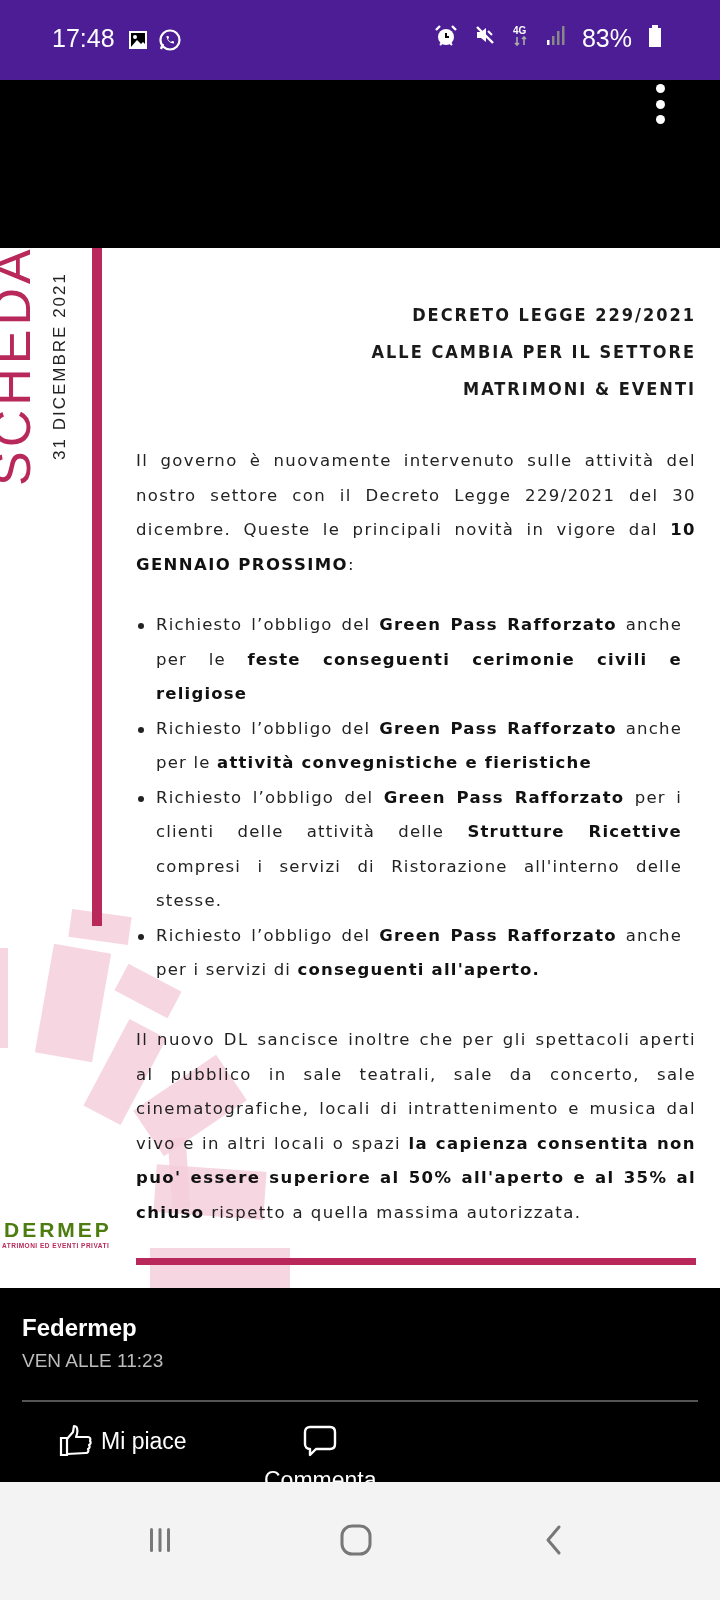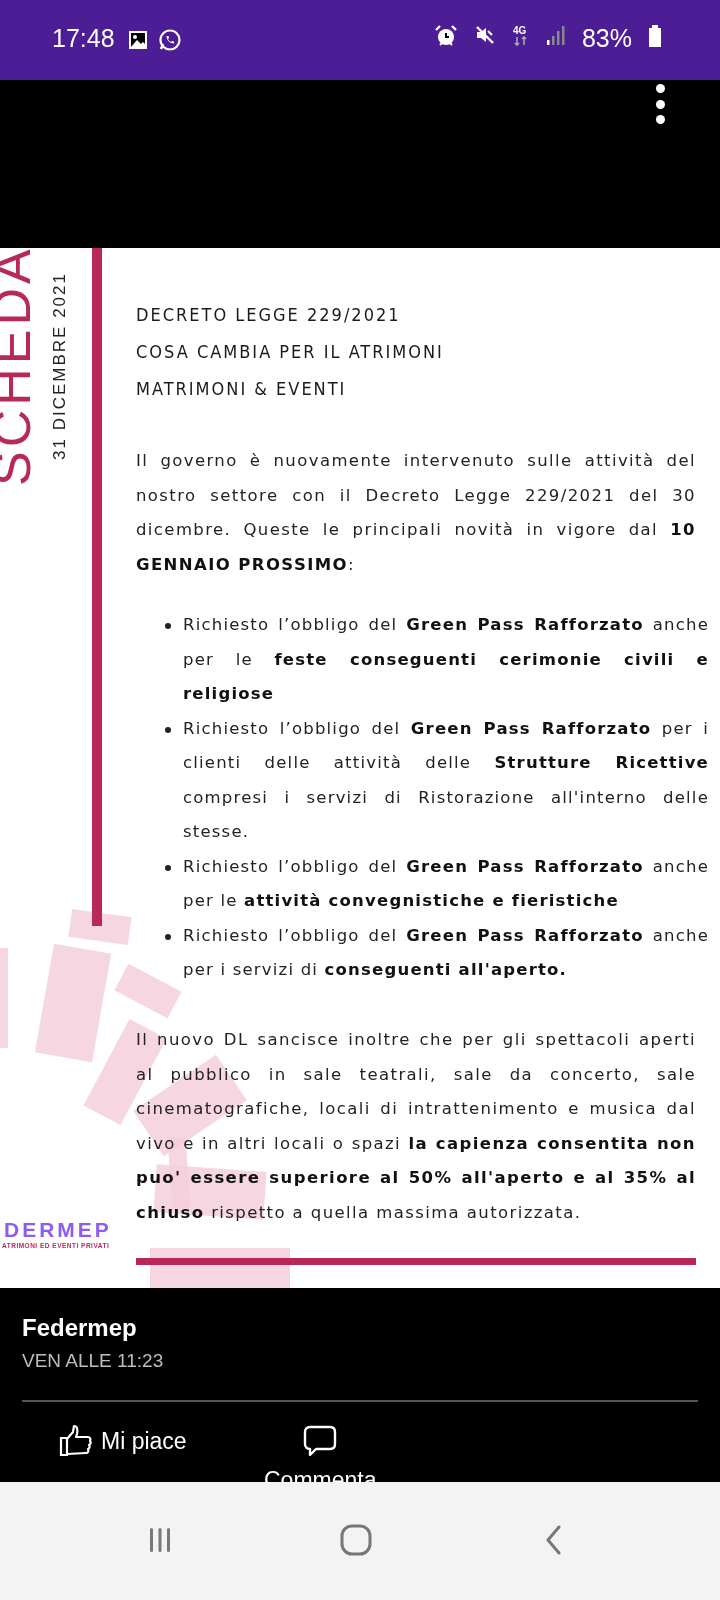--- a/index.html
+++ b/index.html
@@ -18,32 +18,32 @@
   
   .doc { position: absolute; top: 248px; left: 0; width: 720px; height: 1040px; background: #fff; overflow: hidden; color: #1a1a1a; }
   .vbar { position: absolute; left: 92px; top: 0; width: 10px; height: 678px; background: #b8285a; }
   .hbar-real { position: absolute; left: 136px; top: 1010px; width: 560px; height: 7px; background: #b8285a; }
 
   .side-scheda { position: absolute; left: -88px; top: 112px; transform: rotate(-90deg); transform-origin: center; width: 200px; text-align: center; font-family: "Liberation Sans", sans-serif; font-size: 52px; color: #b8285a; letter-spacing: 4px; font-weight: normal; line-height: 1; }
   .side-date { position: absolute; left: -40px; top: 108px; transform: rotate(-90deg); width: 200px; text-align: center; font-size: 17px; color: #222; letter-spacing: 2px; }
 
   .watermark { position: absolute; background: #f4cfdb; opacity: 0.85; }
 
-  .title { position: absolute; left: 136px; top: 48px; width: 560px; text-align: left; font-family: "DejaVu Sans Condensed", "DejaVu Sans", sans-serif; font-weight: normal; font-size: 18px; letter-spacing: 2px; line-height: 37px; color: #1a1a1a; }
+  .title { position: absolute; left: 136px; top: 48px; width: 560px; text-align: right; font-family: "DejaVu Sans Condensed", "DejaVu Sans", sans-serif; font-weight: bold; font-size: 18px; letter-spacing: 2px; line-height: 37px; color: #1a1a1a; }
 
   .body-text { position: absolute; left: 136px; width: 560px; font-family: "DejaVu Sans", sans-serif; font-size: 16.5px; line-height: 34.5px; letter-spacing: 1.4px; text-align: justify; color: #222; }
   .body-text b { font-weight: bold; color: #111; }
   .intro { top: 196px; }
-  .bullets { position: absolute; left: 163px; width: 546px; top: 360px; font-family: "DejaVu Sans", sans-serif; font-size: 16.5px; line-height: 34.5px; letter-spacing: 1.2px; color: #222; list-style: none; }
+  .bullets { position: absolute; left: 136px; width: 546px; top: 360px; font-family: "DejaVu Sans", sans-serif; font-size: 16.5px; line-height: 34.5px; letter-spacing: 1.2px; color: #222; list-style: none; }
   .bullets li { position: relative; padding-left: 20px; text-align: justify; }
   .bullets li::before { content: ""; position: absolute; left: 2px; top: 15px; width: 6px; height: 6px; border-radius: 50%; background: #222; }
   .bullets b { font-weight: bold; color: #111; }
   .outro { top: 775px; }
 
-  .logo-name { position: absolute; left: 4px; top: 970px; font-size: 21px; font-weight: bold; color: #8b5cf6; letter-spacing: 3px; }
+  .logo-name { position: absolute; left: 4px; top: 970px; font-size: 21px; font-weight: bold; color: #4d7c0f; letter-spacing: 3px; }
   .logo-sub { position: absolute; left: 2px; top: 994px; font-size: 6.5px; font-weight: bold; color: #b8285a; letter-spacing: 0.5px; }
 
   
   .post-footer { position: absolute; top: 1296px; left: 0; width: 616px; height: 186px; background: #000; }
   .author { position: absolute; left: 22px; top: 18px; font-size: 24px; font-weight: bold; color: #fff; }
   .timestamp { position: absolute; left: 22px; top: 54px; font-size: 19px; color: #bdbdbd; }
   .divider { position: absolute; left: 22px; top: 104px; width: 676px; height: 2px; background: #555; }
   .actions { position: absolute; left: 0; top: 120px; width: 720px; height: 60px; display: flex; }
   .action { display: flex; align-items: center; gap: 7px; color: #fff; font-size: 23px; cursor: pointer; position: absolute; top: 8px; }
 
@@ -115,30 +115,30 @@
   <div class="watermark" style="left:155px; top:920px; width:110px; height:48px; transform:rotate(4deg);"></div>
   <div class="watermark" style="left:170px; top:890px; width:18px; height:70px; transform:rotate(-4deg);"></div>
   <div class="watermark" style="left:150px; top:1000px; width:140px; height:40px;"></div>
 
   <div class="vbar"></div>
   <div class="side-scheda">SCHEDA</div>
   <div class="side-date">31 DICEMBRE 2021</div>
 
   <div class="title">
     <div>DECRETO LEGGE 229/2021</div>
-    <div>COSA CAMBIA PER IL ATRIMONI</div>
+    <div>ALLE CAMBIA PER IL SETTORE</div>
     <div>MATRIMONI &amp; EVENTI</div>
   </div>
 
   <div class="body-text intro"><span>Il governo è nuovamente intervenuto sulle attività del nostro settore con il Decreto Legge 229/2021 del 30 dicembre. Queste le principali novità in vigore dal </span><b>10 GENNAIO PROSSIMO</b><span>:</span></div>
 
   <ul class="bullets">
     <li><span>Richiesto l’obbligo del </span><b>Green Pass Rafforzato</b><span> anche per le </span><b>feste conseguenti cerimonie civili e religiose</b><span></span></li>
+    <li><span>Richiesto l’obbligo del </span><b>Green Pass Rafforzato</b><span> anche per le </span><b>attività convegnistiche e fieristiche</b><span></span></li>
     <li><span>Richiesto l’obbligo del </span><b>Green Pass Rafforzato</b><span> per i clienti delle attività delle </span><b>Strutture Ricettive</b><span> compresi i servizi di Ristorazione all'interno delle stesse.</span></li>
-    <li><span>Richiesto l’obbligo del </span><b>Green Pass Rafforzato</b><span> anche per le </span><b>attività convegnistiche e fieristiche</b><span></span></li>
     <li><span>Richiesto l’obbligo del </span><b>Green Pass Rafforzato</b><span> anche per i servizi di </span><b>conseguenti all'aperto.</b><span></span></li>
   </ul>
 
   <div class="body-text outro"><span>Il nuovo DL sancisce inoltre che per gli  spettacoli aperti al pubblico in sale teatrali, sale da concerto, sale cinematografiche, locali di intrattenimento e musica dal vivo e in altri locali o spazi </span><b>la capienza consentita non puo' essere superiore al 50% all'aperto e al  35%  al  chiuso</b><span> rispetto a quella massima autorizzata.</span></div>
 
   <div class="hbar-real"></div>
 
   <div class="logo-name">DERMEP</div>
   <div class="logo-sub">ATRIMONI ED EVENTI PRIVATI</div>
 </div>

